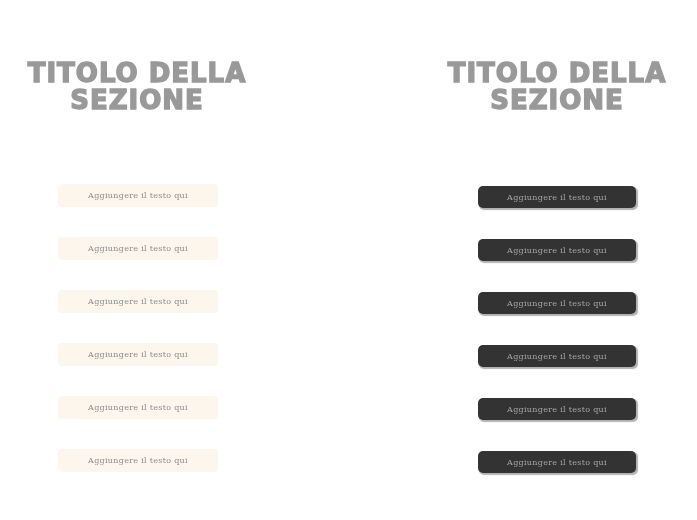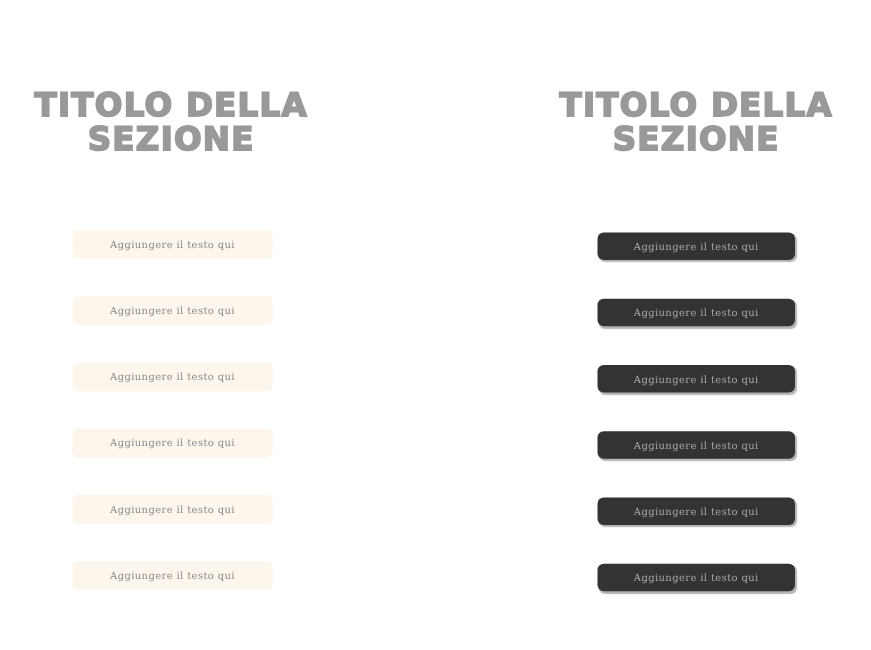--- a/index.html
+++ b/index.html
@@ -6,21 +6,21 @@
   .slide {
     position: relative;
     width: 697px;
     height: 520px;
     background: #ffffff;
     overflow: hidden;
     font-family: "DejaVu Sans", sans-serif;
   }
   .column-title {
     position: absolute;
-    top: 72px;
+    top: 60px;
     width: 242px;
     text-align: center;
     font-family: "DejaVu Sans", sans-serif;
     font-weight: 900;
     font-size: 26px;
     line-height: 27px;
     letter-spacing: 1px;
     color: #999999;
     -webkit-text-stroke: 1.4px #999999;
     user-select: none;

